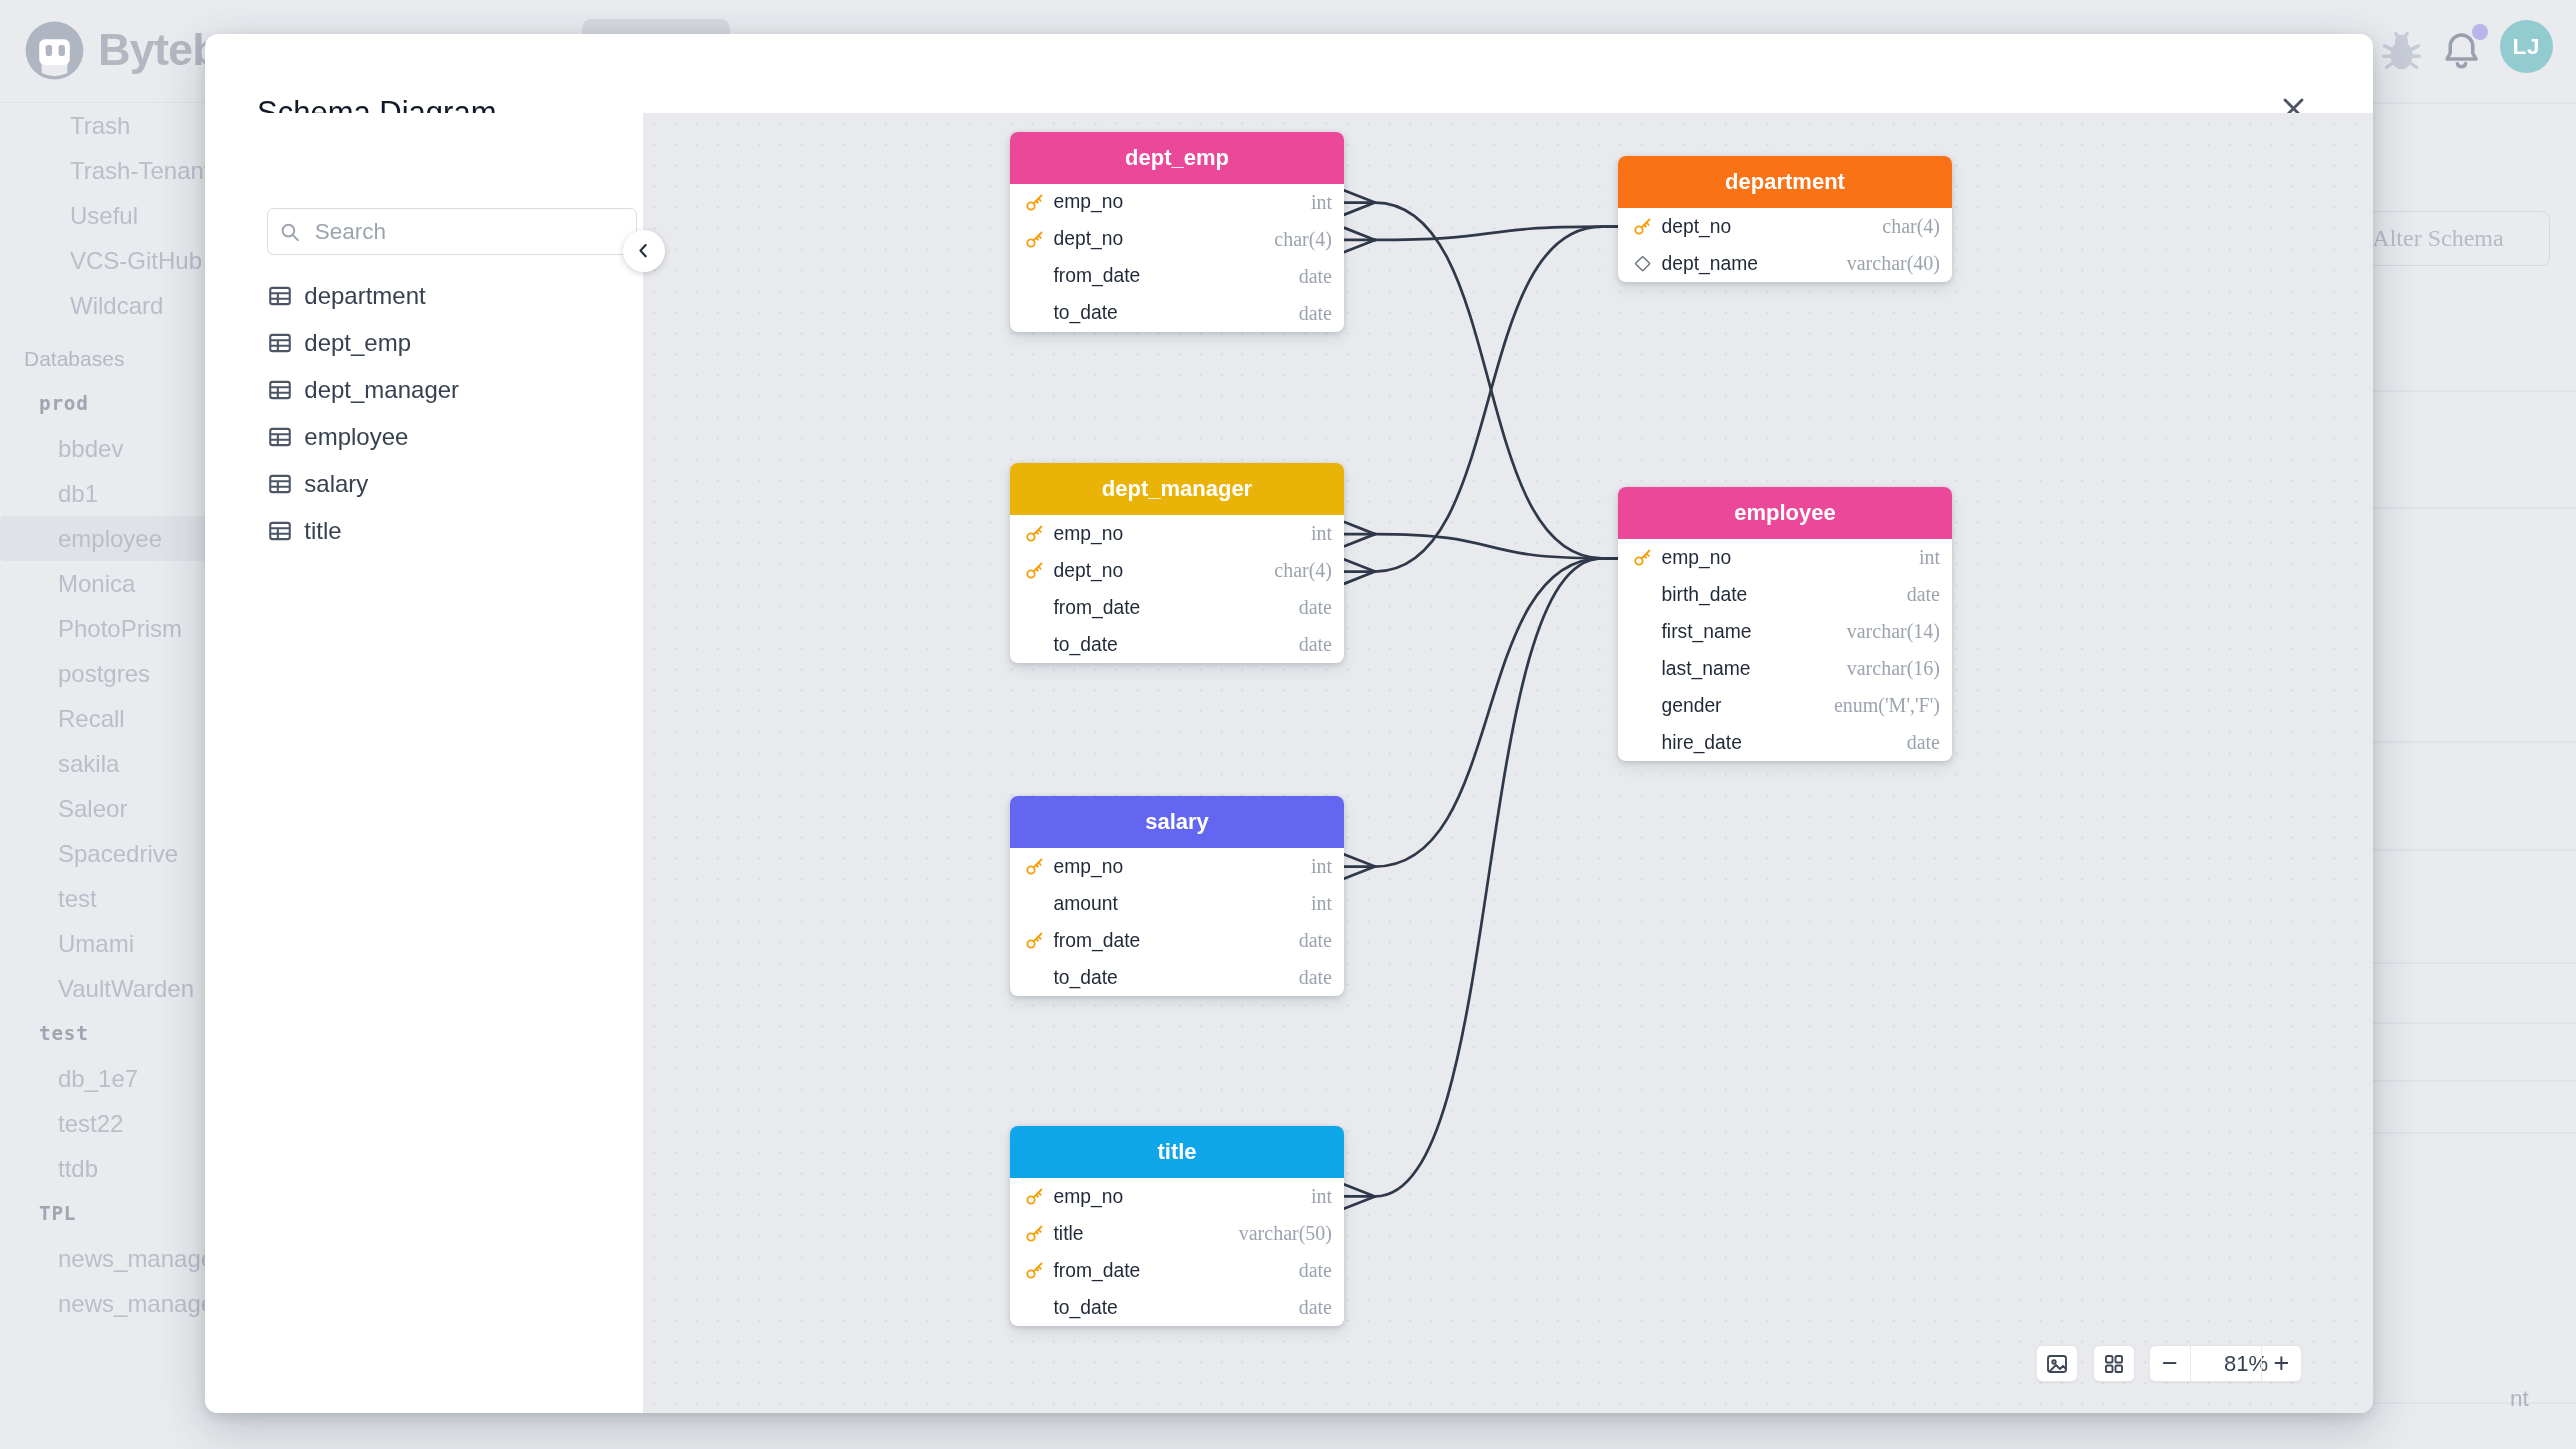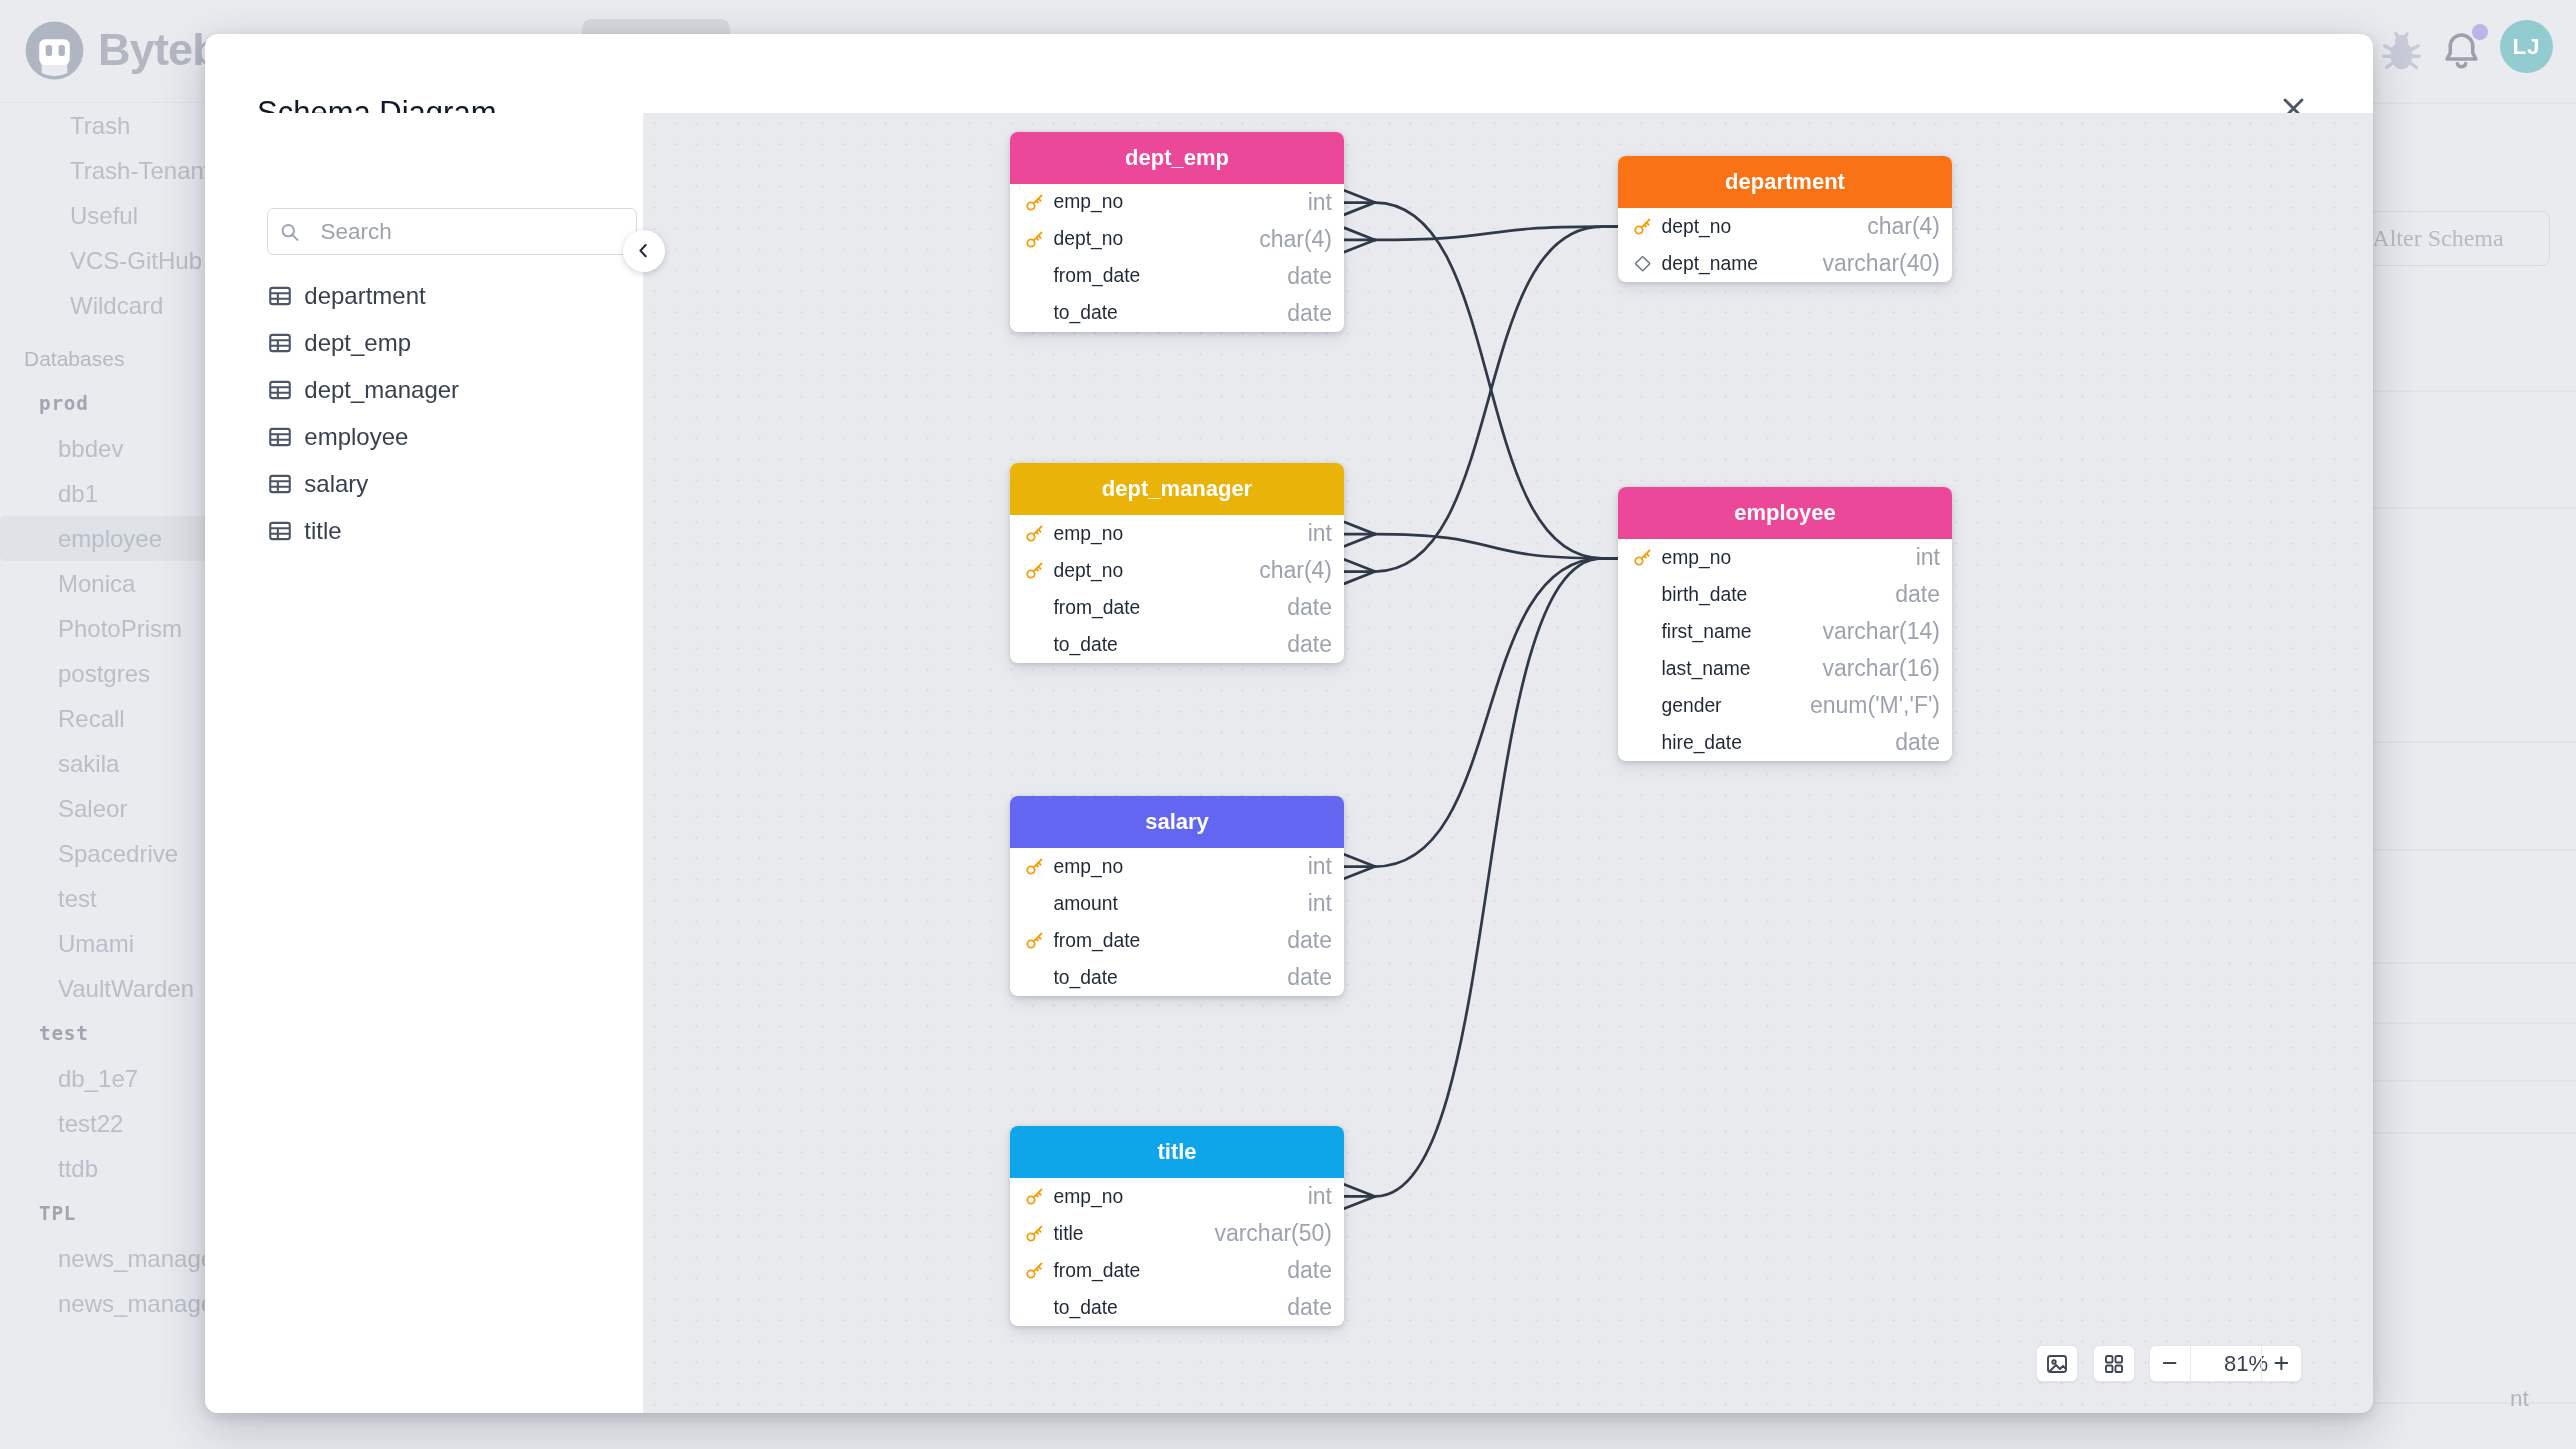--- a/index.html
+++ b/index.html
@@ -46,21 +46,21 @@
   .modal { position:absolute; left:205px; top:34px; width:2168px; height:1379px; z-index:10;
     background:#ffffff; border-radius:13px; overflow:hidden;
     box-shadow:0 14.5px 48px rgba(31,41,55,0.22), 0 3.2px 11.3px rgba(31,41,55,0.12); }
   .modal-title { position:absolute; left:52px; top:61px; font-size:31px; font-weight:500; color:#111827; }
   .modal-close { position:absolute; right:60px; top:55px; width:39px; height:39px;
     display:flex; align-items:center; justify-content:center; cursor:pointer; }
 
   .left-panel { position:absolute; left:0; top:79px; width:439px; bottom:0; background:#fff;
     border-right:1.6px solid #e8eaed; }
   .search-box { position:absolute; left:62px; top:95px; width:370px; height:47px;
-    border:1.6px solid #d7dade; border-radius:6.4px; display:flex; align-items:center; padding:0 11.3px; gap:20px; background:#fff; }
+    border:1.6px solid #d7dade; border-radius:6.4px; display:flex; align-items:center; padding:0 11.3px; gap:14px; background:#fff; }
   .search-box input { border:none; outline:none; font-size:22.5px; color:#374151; width:100%;
     font-family:"Liberation Sans", sans-serif; background:transparent; }
   .search-box input::placeholder { color:#9ca3af; }
   .tbl-list { position:absolute; left:62px; top:159px; right:16px; }
   .tbl-item { height:47px; display:flex; align-items:center; gap:11.3px; font-size:24px; color:#374151; cursor:pointer; }
 
   .collapse-btn { position:absolute; left:418px; top:196px; width:42px; height:42px; border-radius:50%;
     background:#fff; box-shadow:0 1.6px 6.4px rgba(0,0,0,0.18); z-index:5;
     display:flex; align-items:center; justify-content:center; cursor:pointer; }
 
@@ -69,21 +69,21 @@
     background-size:21px 21px; overflow:hidden; }
   .edges-svg { position:absolute; left:0; top:0; pointer-events:none; }
 
   .card { position:absolute; width:334px; background:#fff; border-radius:8px;
     box-shadow:0 1.6px 4.8px rgba(17,24,39,0.14), 0 6.4px 14.5px rgba(17,24,39,0.08); cursor:grab; }
   .card-header { height:52px; border-radius:8px 8px 0 0; color:#fff; font-weight:bold; font-size:22px;
     display:flex; align-items:center; justify-content:center; }
   .card-row { height:37px; display:flex; align-items:center; padding:0 12px 0 13px; gap:8px; }
   .card-row .kicon { width:22.5px; height:22.5px; flex:0 0 22.5px; display:flex; align-items:center; justify-content:center; }
   .card-row .fname { font-size:19.3px; color:#1f2937; }
-  .card-row .ftype { margin-left:auto; font-size:23px; color:#9ca3af; }
+  .card-row .ftype { margin-left:auto; font-size:20px; color:#9ca3af;font-family:Liberation Serif, serif; }
 
   .zoom-toolbar { position:absolute; right:71px; bottom:31px; display:flex; gap:14.5px; align-items:center; }
   .tb-btn { width:42px; height:37px; background:#fff; border:1.6px solid #e3e5e9; border-radius:6.4px;
     display:flex; align-items:center; justify-content:center; cursor:pointer;
     box-shadow:0 0.8px 1.6px rgba(0,0,0,0.05); }
   .tb-seg { display:flex; height:37px; background:#fff; border:1.6px solid #e3e5e9; border-radius:6.4px;
     overflow:hidden; box-shadow:0 0.8px 1.6px rgba(0,0,0,0.05); }
   .tb-seg .seg { display:flex; align-items:center; justify-content:center; cursor:pointer; }
   .tb-seg .seg + .seg { border-left:1.6px solid #e8eaed; }
   .seg-minus, .seg-plus { width:40px; font-size:27px; color:#374151; }

